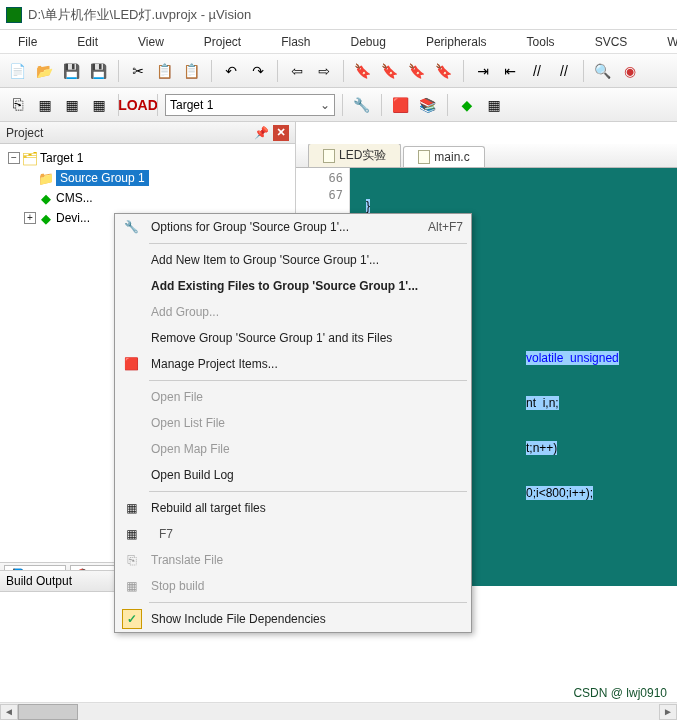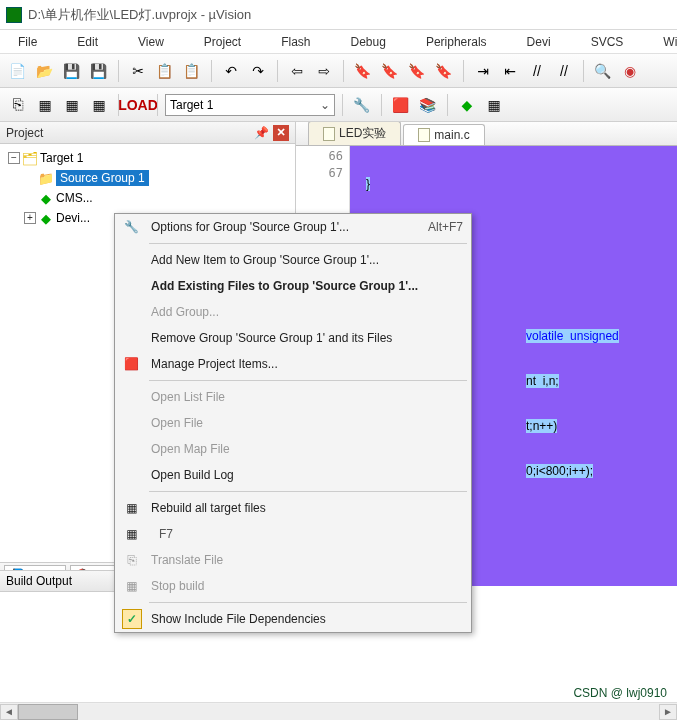--- a/index.html
+++ b/index.html
@@ -30,21 +30,21 @@
 .tree-row.l1 { padding-left: 22px; }
 .exp { width: 12px; height: 12px; border: 1px solid #888; display: flex; align-items: center; justify-content: center; font-size: 10px; line-height: 1; color: #333; background: #fff; }
 .tree-icon { width: 16px; height: 16px; display: inline-flex; align-items: center; justify-content: center; font-size: 13px; }
 .folder { color: #e6b800; }
 .sel { background: #1979ca; color: #fff; padding: 1px 4px; }
 .diamond { color: #0a0; }
 
 .panel-tabs { height: 24px; border-top: 1px solid #ccc; display: flex; align-items: center; background: linear-gradient(#f7f7f7,#e7e7e7); padding: 0 4px; gap: 4px; }
 .ptab { padding: 2px 6px; border: 1px solid #bbb; background: #fff; font-size: 11px; display: flex; align-items: center; gap: 3px; }
 
-.editor { flex: 1; background: #8b5cf6; position: relative; overflow: hidden; }
+.editor { flex: 1; background: #0f766e; position: relative; overflow: hidden; margin-top: 22px; }
 .file-tabs { height: 24px; display: flex; align-items: flex-end; padding-left: 12px; gap: 0; background: linear-gradient(#fdfdfd,#ececec); border-bottom: 1px solid #bbb; }
 .ftab { padding: 3px 14px; border: 1px solid #bbb; border-bottom: none; background: #f7f3e3; font-size: 12px; display: flex; align-items: center; gap: 4px; color: #333; border-radius: 3px 3px 0 0; margin-right: 2px; }
 .ftab.active { background: #fff; }
 .doc-icon { width: 12px; height: 14px; border: 1px solid #aa8; background: #ffe; display: inline-block; }
 
 .code-area { position: absolute; top: 24px; left: 0; right: 0; bottom: 0; display: flex; font-family: Consolas, monospace; font-size: 13px; gap: 12px; }
 .gutter { width: 54px; border-right: 1px solid #ddd; background: #fff; text-align: right; padding: 2px 6px 2px 2px; color: #888; }
 .gutter div { height: 17px; line-height: 17px; font-family: Consolas, monospace; font-size: 12px; }
 .code { flex: 1; padding: 2px 4px; white-space: pre; color: #000; }
 .code div { height: 17px; line-height: 17px; }
@@ -79,21 +79,21 @@
 </div>
 
 <div class="menubar">
   <span class="menu-item">File</span>
   <span class="menu-item">Edit</span>
   <span class="menu-item">View</span>
   <span class="menu-item">Project</span>
   <span class="menu-item">Flash</span>
   <span class="menu-item">Debug</span>
   <span class="menu-item">Peripherals</span>
-  <span class="menu-item">Devi</span>
+  <span class="menu-item">Tools</span>
   <span class="menu-item">SVCS</span>
   <span class="menu-item">Window</span>
   <span class="menu-item">Help</span>
 </div>
 
 <div class="toolbar">
   <span class="tbtn">📄</span>
   <span class="tbtn">📂</span>
   <span class="tbtn">💾</span>
   <span class="tbtn">💾</span>
@@ -240,25 +240,25 @@
     <span class="cm-iconcol"></span>
     <span class="cm-label">Remove Group 'Source Group 1' and its Files</span>
   </div>
   <div class="cm-row">
     <span class="cm-iconcol">🟥</span>
     <span class="cm-label">Manage Project Items...</span>
   </div>
   <div class="cm-sep"></div>
   <div class="cm-row disabled">
     <span class="cm-iconcol"></span>
+    <span class="cm-label">Open File</span>
+  </div>
+  <div class="cm-row disabled">
+    <span class="cm-iconcol"></span>
     <span class="cm-label">Open List File</span>
-  </div>
-  <div class="cm-row disabled">
-    <span class="cm-iconcol"></span>
-    <span class="cm-label">Open File</span>
   </div>
   <div class="cm-row disabled">
     <span class="cm-iconcol"></span>
     <span class="cm-label">Open Map File</span>
   </div>
   <div class="cm-row">
     <span class="cm-iconcol"></span>
     <span class="cm-label">Open Build Log</span>
   </div>
   <div class="cm-sep"></div>

